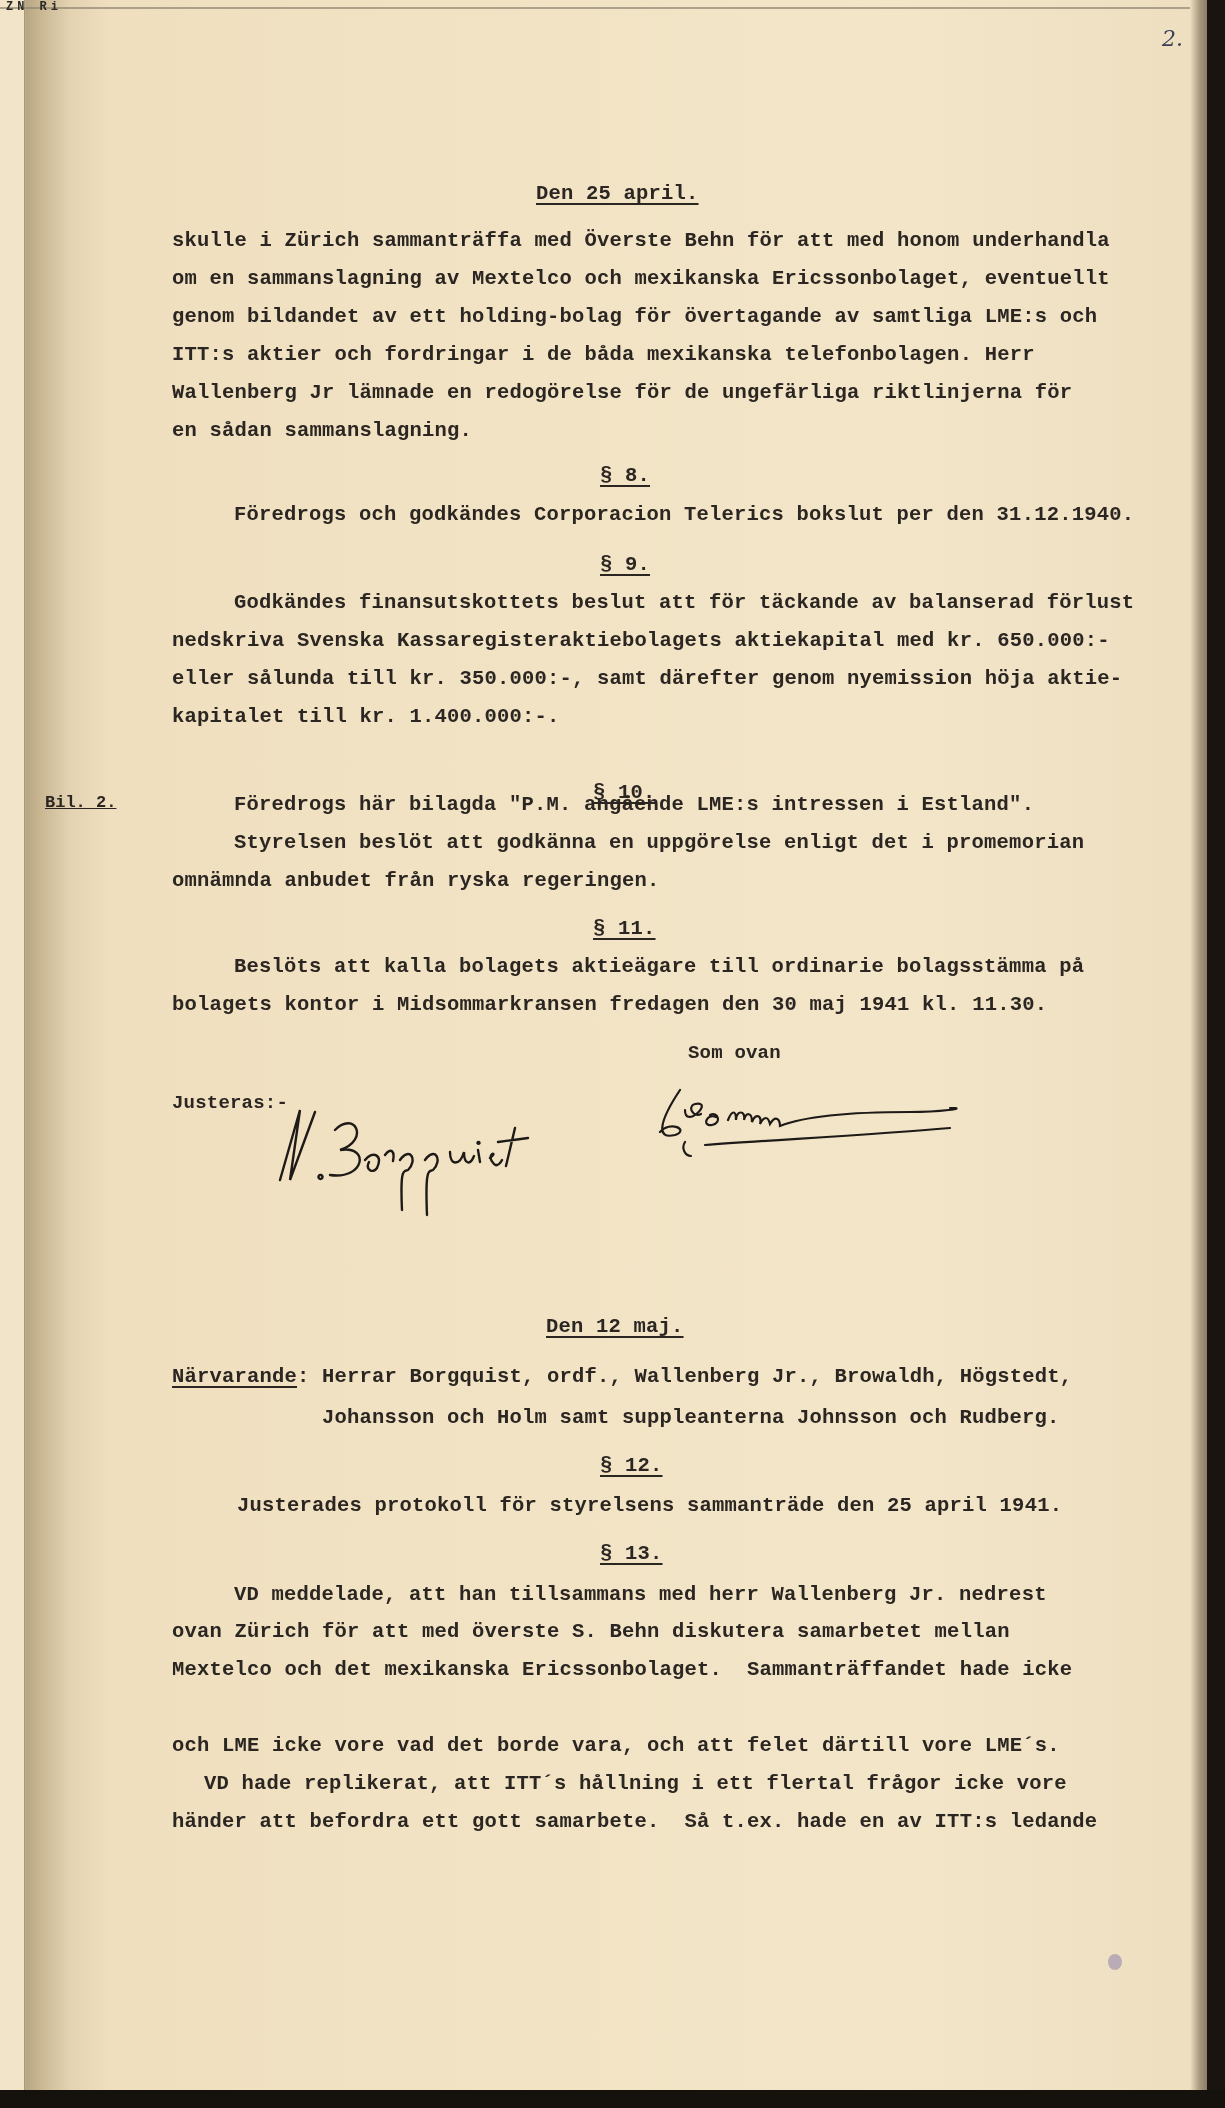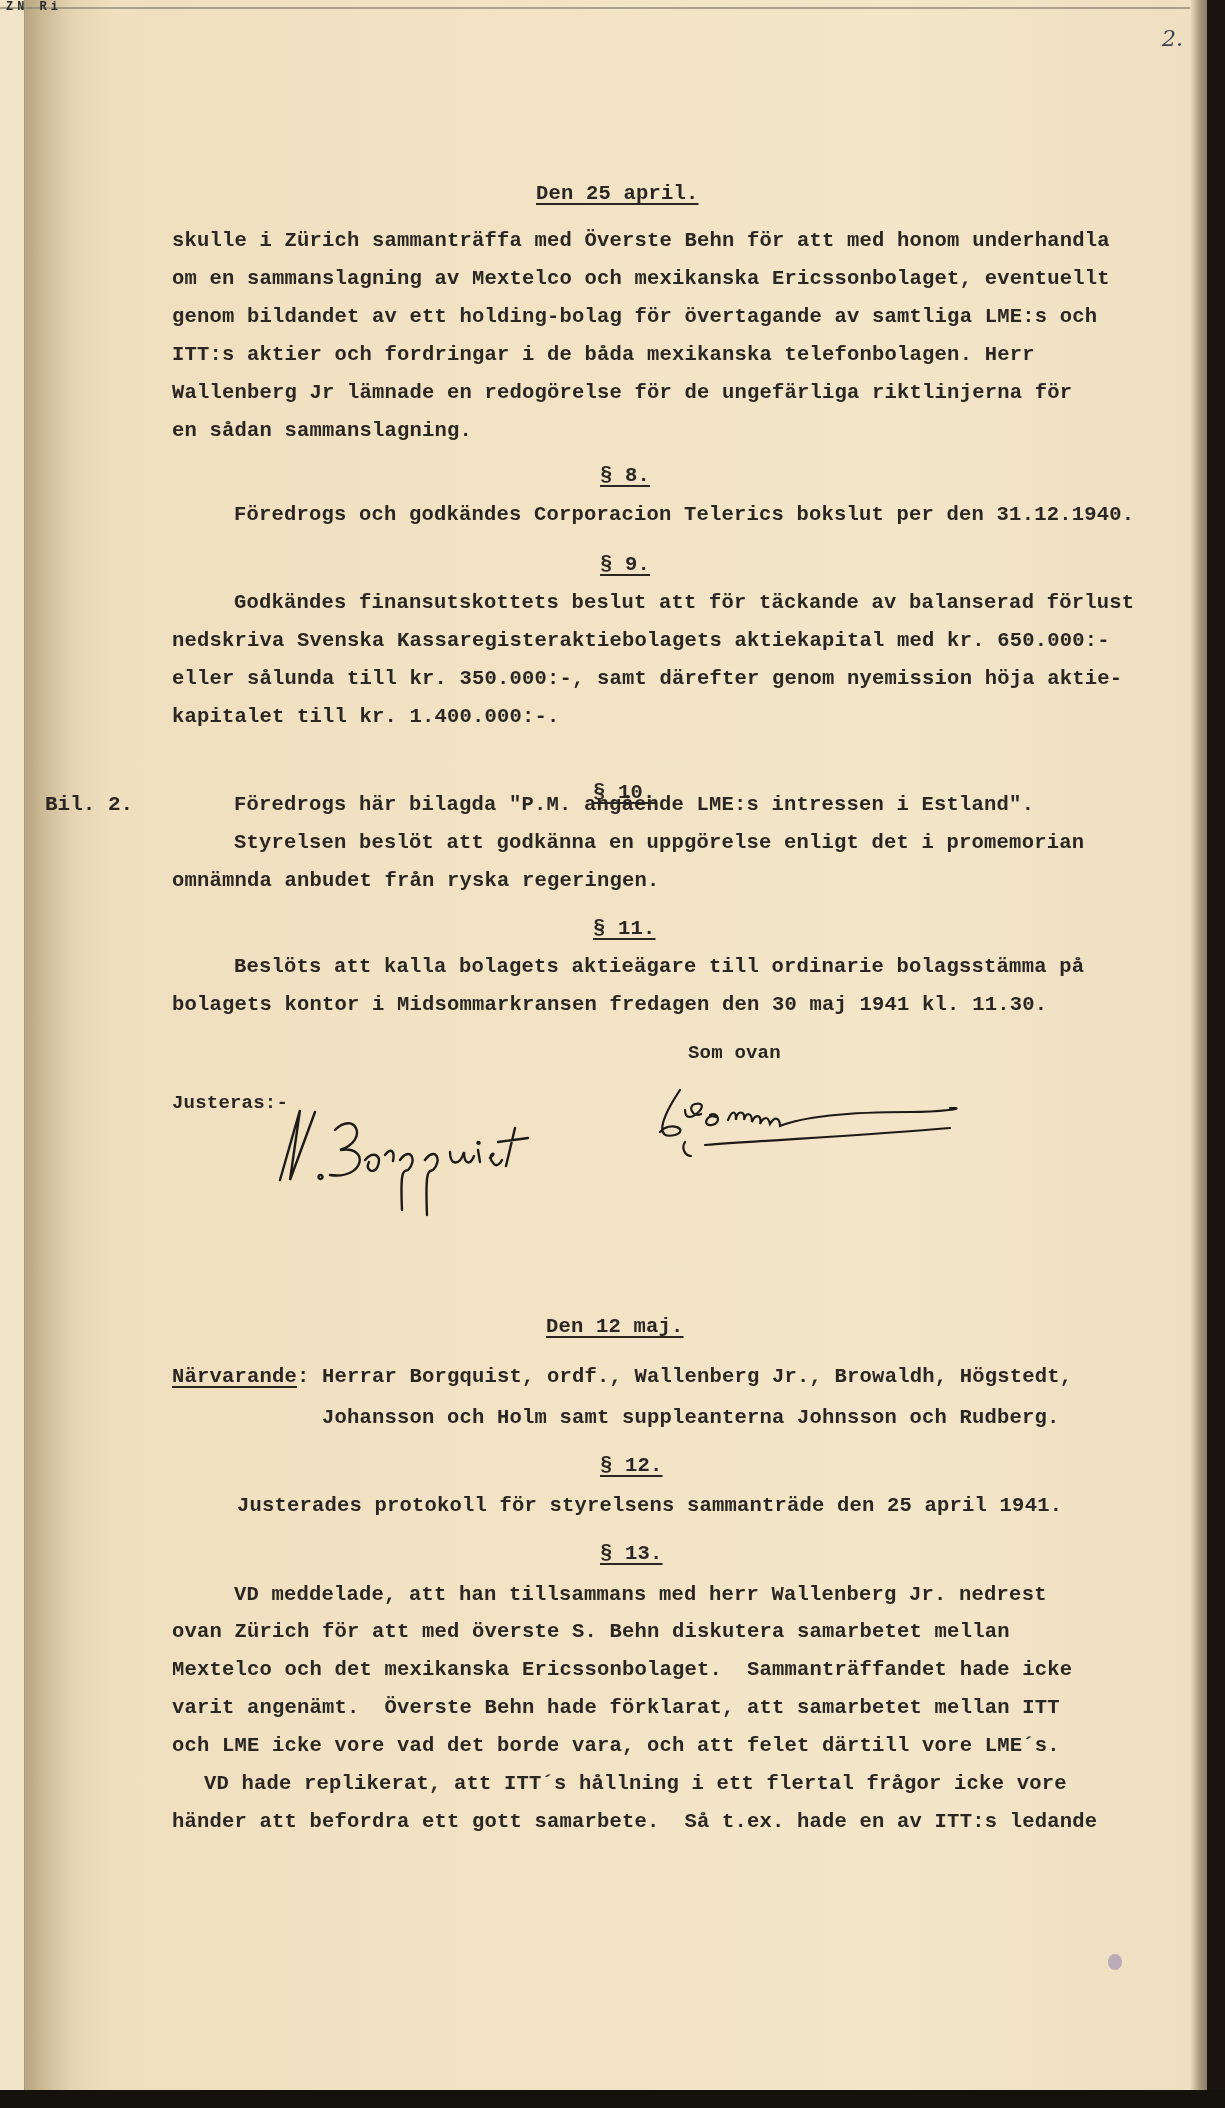--- a/index.html
+++ b/index.html
@@ -30,21 +30,21 @@
     font-family: "DejaVu Serif", serif; font-style: italic;
     font-size: 22px; color: #3a3f55;
   }
   .line {
     position: absolute; white-space: pre;
     font-size: 20.5px; color: #2b2622; font-weight: bold;
     letter-spacing: 0.2px;
   }
   .heading { text-decoration: underline; text-decoration-thickness: 2px; text-underline-offset: 4px; }
   .u { text-decoration: underline; text-decoration-thickness: 2px; text-underline-offset: 4px; }
-  .margin-note { position: absolute; white-space: pre; font-size: 21px; font-weight: bold; color: #2b2622; }
+  .margin-note { position: absolute; white-space: pre; font-size: 17px; font-weight: bold; color: #2b2622; text-decoration: underline; }
   .sig {
     position: absolute;
   }
   .stain {
     position: absolute; left: 1108px; top: 1954px; width: 14px; height: 16px;
     border-radius: 50%; background: #a496b0; opacity: 0.7;
   }
   .bottom-shadow {
     position: absolute; left: 0; top: 2090px; width: 1225px; height: 18px;
     background: #15110d;
@@ -102,20 +102,19 @@
   <div class="line" style="left:172px; top:1365px;"><span class="u">Närvarande</span><span>: Herrar Borgquist, ordf., Wallenberg Jr., Browaldh, Högstedt,</span></div>
   <div class="line" style="left:322px; top:1406px;">Johansson och Holm samt suppleanterna Johnsson och Rudberg.</div>
 
   <div class="line heading" style="left:600px; top:1454px;">§ 12.</div>
   <div class="line" style="left:237px; top:1494px;">Justerades protokoll för styrelsens sammanträde den 25 april 1941.</div>
 
   <div class="line heading" style="left:600px; top:1542px;">§ 13.</div>
   <div class="line" style="left:234px; top:1583px;">VD meddelade, att han tillsammans med herr Wallenberg Jr. nedrest</div>
   <div class="line" style="left:172px; top:1620px;">ovan Zürich för att med överste S. Behn diskutera samarbetet mellan</div>
   <div class="line" style="left:172px; top:1658px;">Mextelco och det mexikanska Ericssonbolaget.  Sammanträffandet hade icke</div>
-  <div class="line" style="left:172px; top:1696px;">varit angenämt.  Överste Behn hade förklarat, att samarbetet mellan ITT</div>
   <div class="line" style="left:172px; top:1734px;">och LME icke vore vad det borde vara, och att felet därtill vore LME´s.</div>
   <div class="line" style="left:172px; top:1772px;margin-left:32px;">VD hade replikerat, att ITT´s hållning i ett flertal frågor icke vore</div>
   <div class="line" style="left:172px; top:1810px;">händer att befordra ett gott samarbete.  Så t.ex. hade en av ITT:s ledande</div>
 
   <div class="stain"></div>
 </div>
 <div class="bottom-shadow"></div>
 
 </body></html>

